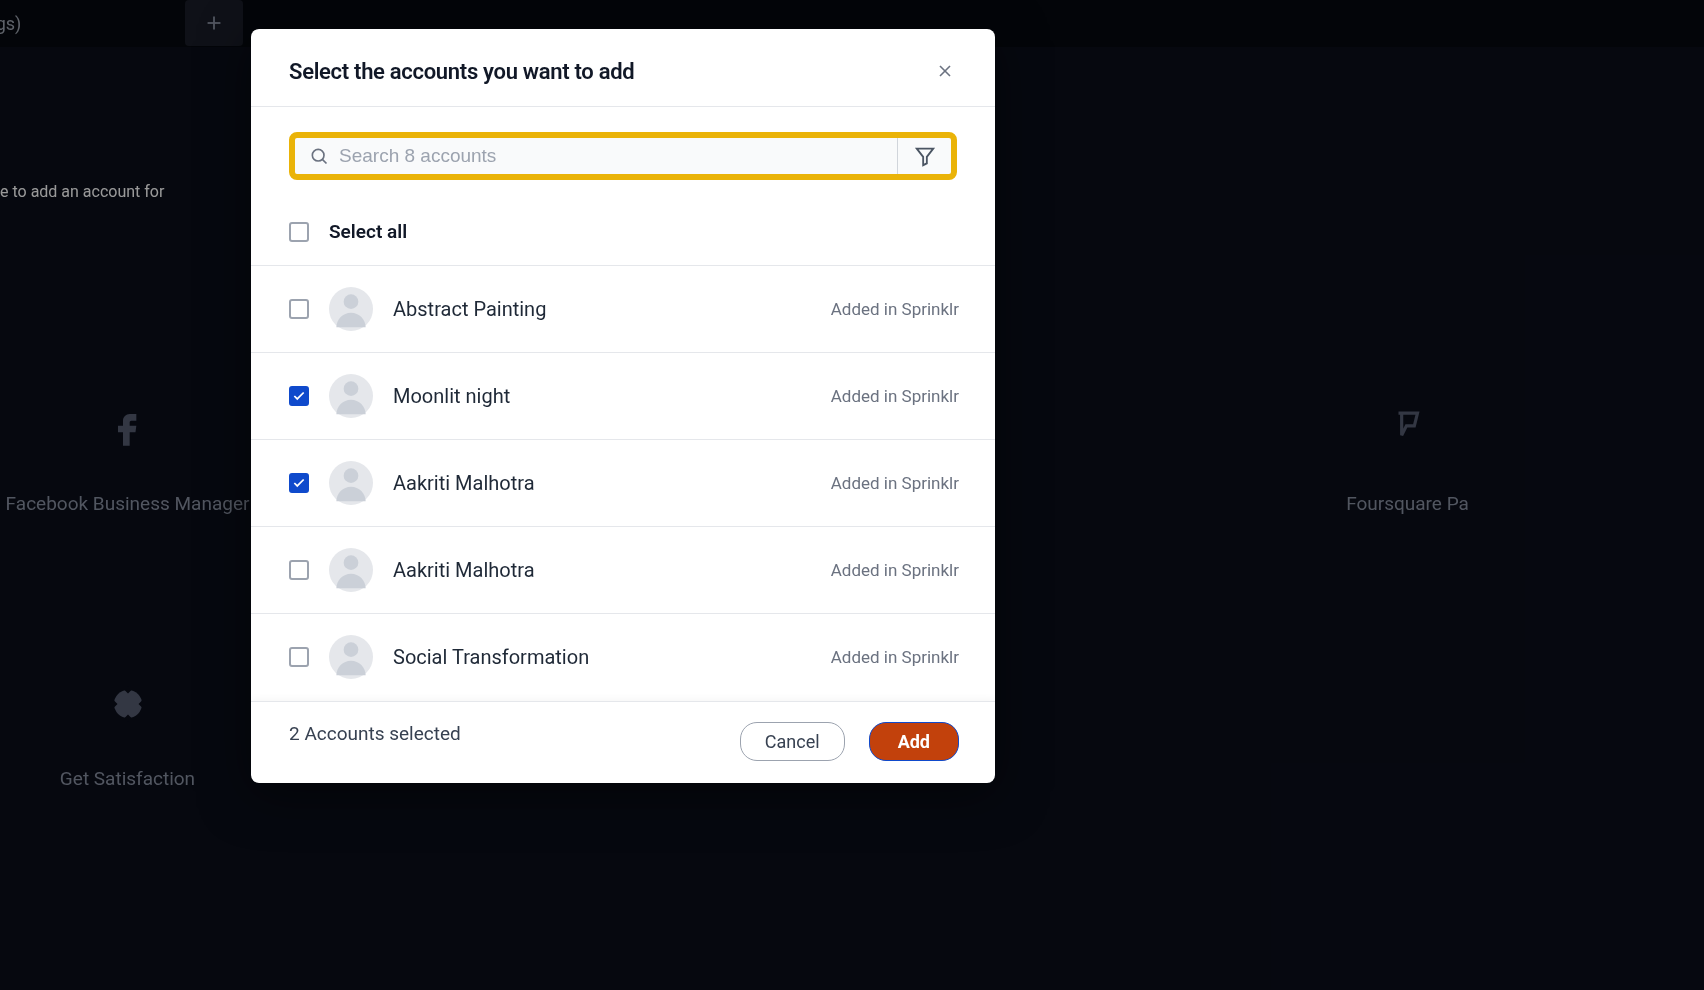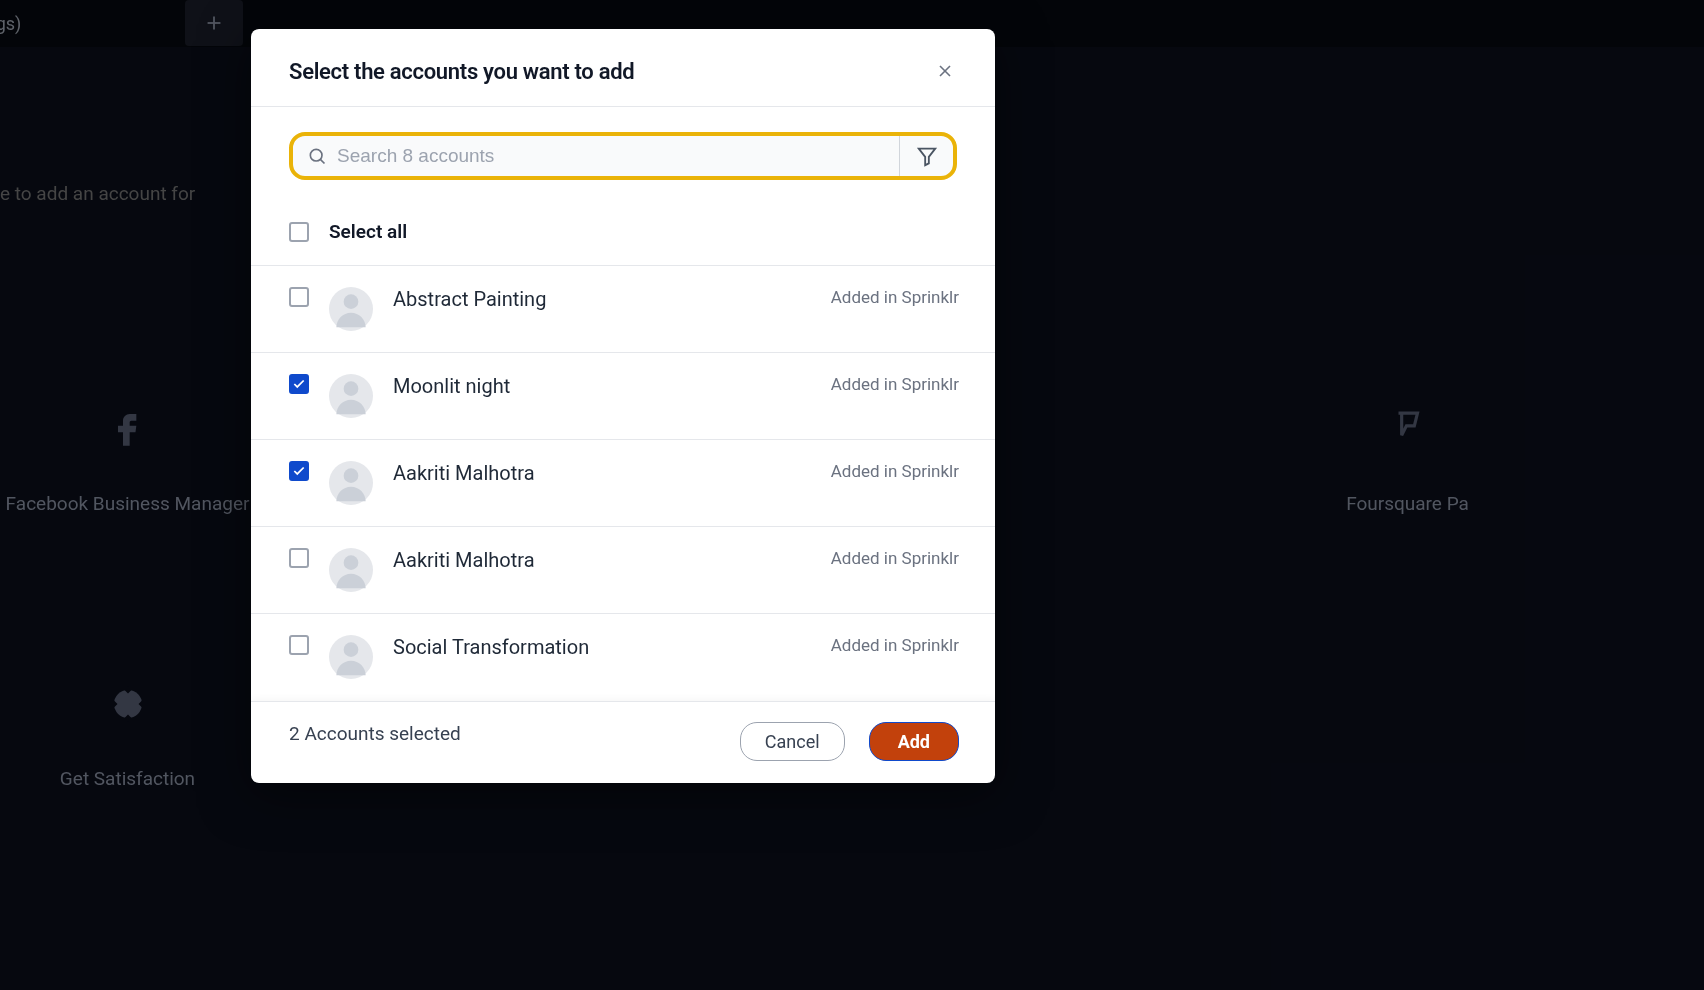--- a/index.html
+++ b/index.html
@@ -53,22 +53,22 @@
       position: absolute;
       top: 47px;
       left: 0;
       right: 0;
       bottom: 0;
     }
     .bg-subtitle {
       position: absolute;
       top: 135px;
       left: 0;
-      color: #737373;
-      font-size: 19px;
+      color: #ffffff;
+      font-size: 16px;
     }
     .bg-tile {
       position: absolute;
       width: 195px;
       height: 195px;
       background: transparent;
       display: flex;
       flex-direction: column;
       align-items: center;
       justify-content: center;
@@ -128,22 +128,22 @@
       padding: 4px;
       display: flex;
     }
     .close-btn svg { stroke: #6b7280; }
     .search-wrap {
       padding: 25px 38px 0 38px;
     }
     .search-box {
       display: flex;
       align-items: stretch;
-      border: 4px solid #eab308;
-      border-radius: 16px;
+      border: 6px solid #eab308;
+      border-radius: 8px;
       background: #f9fafb;
       height: 48px;
       overflow: hidden;
     }
     .search-icon-wrap {
       display: flex;
       align-items: center;
       padding: 0 10px 0 14px;
     }
     .search-input {
@@ -192,20 +192,21 @@
       font-size: 19px;
       font-weight: 600;
       color: #111827;
     }
     .account-list {
       flex: 1;
       overflow-y: auto;
     }
     .account-row {
       display: flex;
+      align-items: center;
       padding: 21px 36px 21px 38px;
       border-top: 1px solid #e5e7eb;
       gap: 20px;
     }
     .avatar {
       width: 44px;
       height: 44px;
       border-radius: 50%;
       background: #e5e7eb;
       display: flex;

